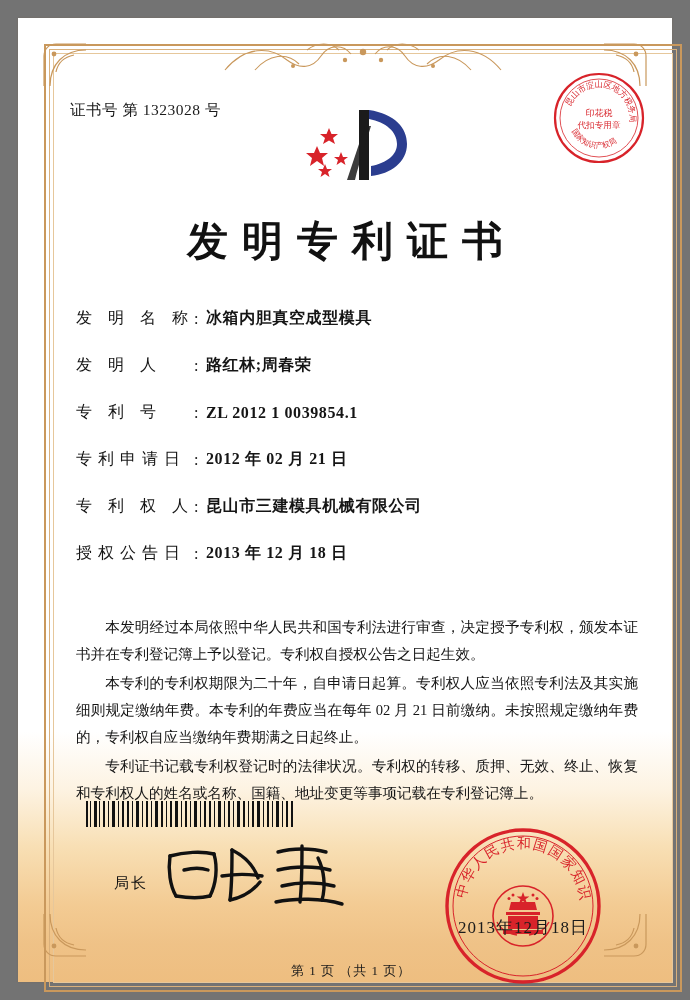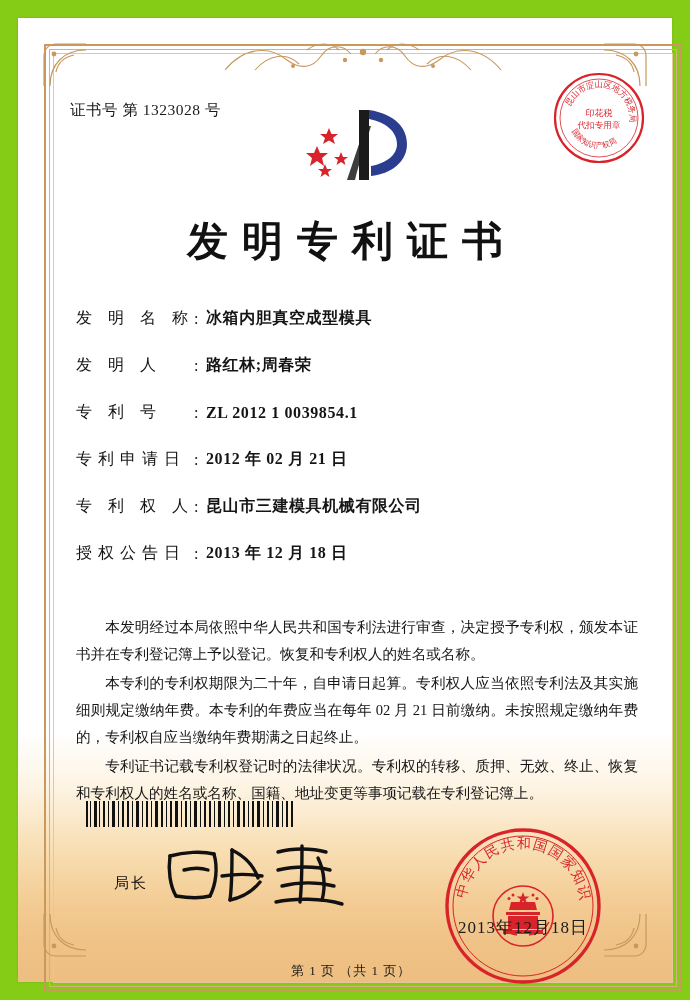--- a/index.html
+++ b/index.html
@@ -8,21 +8,21 @@
     background: #ffffff;
   }
   body {
     font-family: "Liberation Serif", "DejaVu Serif", serif;
   }
   #page {
     position: relative;
     width: 690px;
     height: 1000px;
     overflow: hidden;
-    background: #84cc16;
+    background: #737373;
   }
 
   
   .paper {
     position: absolute;
     left: 18px;
     top: 18px;
     width: 654px;
     height: 964px;
     background:
@@ -362,21 +362,21 @@
         <span class="val">昆山市三建模具机械有限公司</span>
       </div>
       <div class="field">
         <span class="lab">授权公告日</span>
         <span class="colon">:</span>
         <span class="val">2013 年 12 月 18 日</span>
       </div>
     </div>
 
     <div class="body-text">
-      <p>本发明经过本局依照中华人民共和国专利法进行审查，决定授予专利权，颁发本证书并在专利登记簿上予以登记。恢复和专利权人的姓名或名称。</p>
+      <p>本发明经过本局依照中华人民共和国专利法进行审查，决定授予专利权，颁发本证书并在专利登记簿上予以登记。专利权自授权公告之日起生效。</p>
       <p>本专利的专利权期限为二十年，自申请日起算。专利权人应当依照专利法及其实施细则规定缴纳年费。本专利的年费应当在每年 02 月 21 日前缴纳。未按照规定缴纳年费的，专利权自应当缴纳年费期满之日起终止。</p>
       <p>专利证书记载专利权登记时的法律状况。专利权的转移、质押、无效、终止、恢复和专利权人的姓名或名称、国籍、地址变更等事项记载在专利登记簿上。</p>
     </div>
 
     <div class="barcode">
       <svg width="208" height="26" viewBox="0 0 208 26">
         <g fill="#111">
           <rect x="0" y="0" width="2" height="26"></rect>
             <rect x="4" y="0" width="1" height="26"></rect>
           <rect x="8" y="0" width="3" height="26"></rect>

